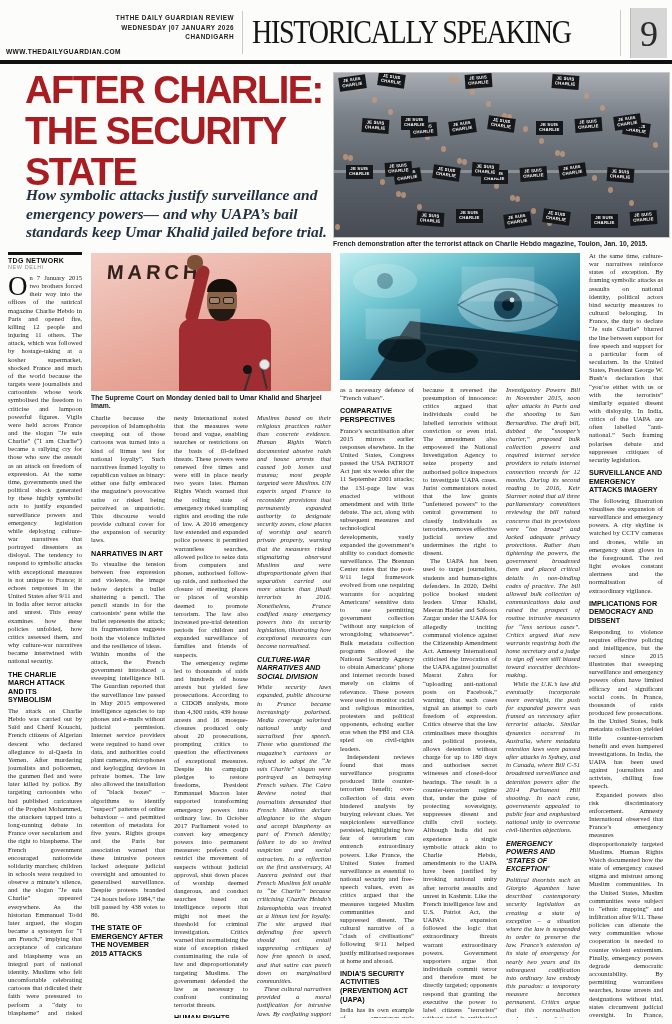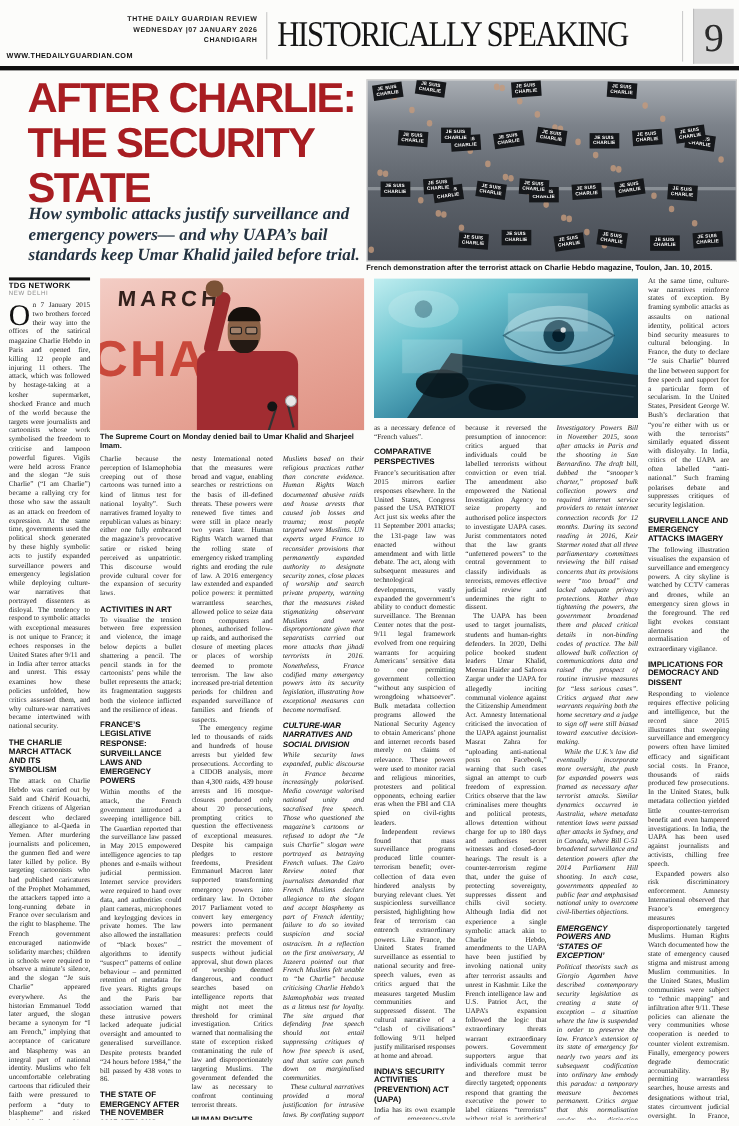--- a/index.html
+++ b/index.html
@@ -168,21 +168,20 @@
 CHARLIE</div>
     <div class="sign" style="left: 51px; top: 89px; transform: rotate(-4deg);">JE SUIS
 CHARLIE</div>
     <div class="sign" style="left: 122px; top: 136px; transform: rotate(0deg);">JE SUIS
 CHARLIE</div>
   </div>
 <div class="caption" style="left:333px;top:240px;width:335px;">French demonstration after the terrorist attack on Charlie Hebdo magazine, Toulon, Jan. 10, 2015.</div>
 
 <div class="photo photo-khalid">
   <div class="march-text">MARCH</div>
-  <div class="red-letters">CHA</div>
   <div class="k-arm"></div>
   <div class="k-fist"></div>
   <div class="k-torso"></div>
   <div class="k-head"></div>
   <div class="k-hair"></div>
   <div class="k-glass" style="left:118px;"></div>
   <div class="k-glass" style="left:132px;"></div>
   <div class="k-beard"></div>
   <div class="k-stem" style="left:155px;top:118px;transform:rotate(18deg);"></div>
   <div class="k-stem" style="left:172px;top:112px;transform:rotate(-14deg);"></div>
@@ -221,23 +220,22 @@
 
 <div class="column" style="left:8px;top:252px;height:766px;">
     <div class="byline-net">TDG NETWORK</div>
     <div class="byline-city">NEW DELHI</div>
     <p class="bp nf"><span class="dropcap">O</span>n 7 January 2015 two brothers forced their way into the offices of the satirical magazine Charlie Hebdo in Paris and opened fire, killing 12 people and injuring 11 others. The attack, which was followed by hostage-taking at a kosher supermarket, shocked France and much of the world because the targets were journalists and cartoonists whose work symbolised the freedom to criticise and lampoon powerful figures. Vigils were held across France and the slogan “Je suis Charlie” (“I am Charlie”) became a rallying cry for those who saw the assault as an attack on freedom of expression. At the same time, governments used the political shock generated by these highly symbolic acts to justify expanded surveillance powers and emergency legislation while deploying culture-war narratives that portrayed dissenters as disloyal. The tendency to respond to symbolic attacks with exceptional measures is not unique to France; it echoes responses in the United States after 9/11 and in India after terror attacks and unrest. This essay examines how these policies unfolded, how critics assessed them, and why culture-war narratives became intertwined with national security.</p>
     <div class="subhead">THE CHARLIE MARCH ATTACK AND ITS SYMBOLISM</div>
     <p class="bp nf">The attack on Charlie Hebdo was carried out by Saïd and Chérif Kouachi, French citizens of Algerian descent who declared allegiance to al-Qaeda in Yemen. After murdering journalists and policemen, the gunmen fled and were later killed by police. By targeting cartoonists who had published caricatures of the Prophet Mohammed, the attackers tapped into a long-running debate in France over secularism and the right to blaspheme. The French government encouraged nationwide solidarity marches; children in schools were required to observe a minute’s silence, and the slogan “Je suis Charlie” appeared everywhere. As the historian Emmanuel Todd later argued, the slogan became a synonym for “I am French,” implying that acceptance of caricature and blasphemy was an integral part of national identity. Muslims who felt uncomfortable celebrating cartoons that ridiculed their faith were pressured to perform a “duty to blaspheme” and risked being labelled sympathisers of terrorism. The culture-war dimension of the response intensified in the weeks after the attack. Journalists demanded that Muslim public figures declare “Je suis Charlie,” and those who declined faced suspicion. The one-year anniversary saw commentaries lamenting that French Muslims “felt unable to ‘be’</p>
   </div>
 <div class="column" style="left:91px;top:414px;height:604px;">
     <p class="bp nf">Charlie because the perception of Islamophobia creeping out of those cartoons was turned into a kind of litmus test for national loyalty”. Such narratives framed loyalty to republican values as binary: either one fully embraced the magazine’s provocative satire or risked being perceived as unpatriotic. This discourse would provide cultural cover for the expansion of security laws.</p>
-    <div class="subhead">ACTIVITIES IN ART</div>
+    <div class="subhead">NARRATIVES IN ART</div>
     <p class="bp nf">To visualise the tension between free expression and violence, the image below depicts a bullet shattering a pencil. The pencil stands in for the cartoonists’ pens while the bullet represents the attack; its fragmentation suggests both the violence inflicted and the resilience of ideas.</p>
-    <div class="subhead">FRANCE’S LEGISLATIVE RESPONSE: SURVEILLANCE LAWS AND EMERGENCY POWERS</div>
     <p class="bp nf">Within months of the attack, the French government introduced a sweeping intelligence bill. The Guardian reported that the surveillance law passed in May 2015 empowered intelligence agencies to tap phones and e-mails without judicial permission. Internet service providers were required to hand over data, and authorities could plant cameras, microphones and keylogging devices in private homes. The law also allowed the installation of “black boxes” – algorithms to identify “suspect” patterns of online behaviour – and permitted retention of metadata for five years. Rights groups and the Paris bar association warned that these intrusive powers lacked adequate judicial oversight and amounted to generalised surveillance. Despite protests branded “24 hours before 1984,” the bill passed by 438 votes to 86.</p>
     <div class="subhead">THE STATE OF EMERGENCY AFTER THE NOVEMBER 2015 ATTACKS</div>
   </div>
 <div class="column" style="left:174px;top:414px;height:604px;">
     <p class="bp nf">nesty International noted that the measures were broad and vague, enabling searches or restrictions on the basis of ill-defined threats. These powers were renewed five times and were still in place nearly two years later. Human Rights Watch warned that the rolling state of emergency risked trampling rights and eroding the rule of law. A 2016 emergency law extended and expanded police powers: it permitted warrantless searches, allowed police to seize data from computers and phones, authorised follow-up raids, and authorised the closure of meeting places or places of worship deemed to promote terrorism. The law also increased pre-trial detention periods for children and expanded surveillance of families and friends of suspects.</p>
     <p class="bp">The emergency regime led to thousands of raids and hundreds of house arrests but yielded few prosecutions. According to a CIDOB analysis, more than 4,300 raids, 439 house arrests and 16 mosque-closures produced only about 20 prosecutions, prompting critics to question the effectiveness of exceptional measures. Despite his campaign pledges to restore freedoms, President Emmanuel Macron later supported transforming emergency powers into ordinary law. In October 2017 Parliament voted to convert key emergency powers into permanent measures: prefects could restrict the movement of suspects without judicial approval, shut down places of worship deemed dangerous, and conduct searches based on intelligence reports that might not meet the threshold for criminal investigation. Critics warned that normalising the state of exception risked contaminating the rule of law and disproportionately targeting Muslims. The government defended the law as necessary to confront continuing terrorist threats.</p>
     <div class="subhead">HUMAN RIGHTS CONCERNS</div>
   </div>
 <div class="column" style="left:257px;top:414px;height:604px;font-style:italic;">
     <p class="bp nf">Muslims based on their religious practices rather than concrete evidence. Human Rights Watch documented abusive raids and house arrests that caused job losses and trauma; most people targeted were Muslims. UN experts urged France to reconsider provisions that permanently expanded authority to designate security zones, close places of worship and search private property, warning that the measures risked stigmatizing observant Muslims and were disproportionate given that separatists carried out more attacks than jihadi terrorists in 2016. Nonetheless, France codified many emergency powers into its security legislation, illustrating how exceptional measures can become normalised.</p>

